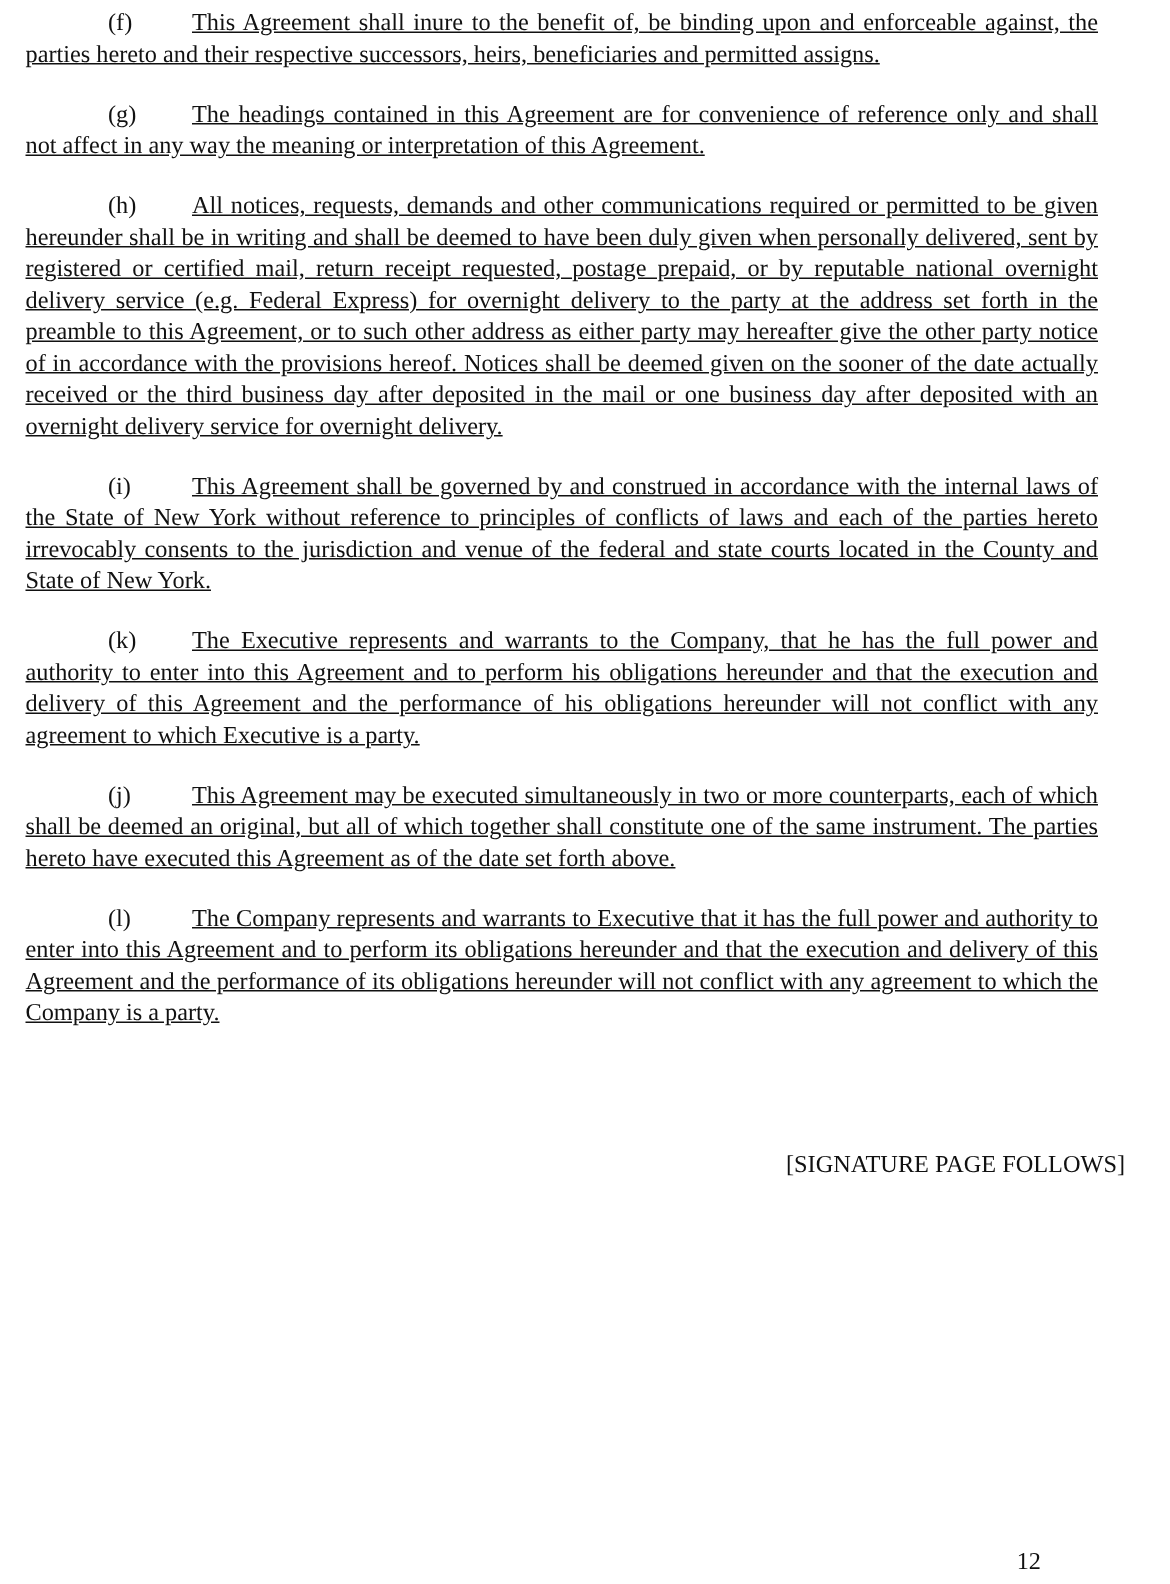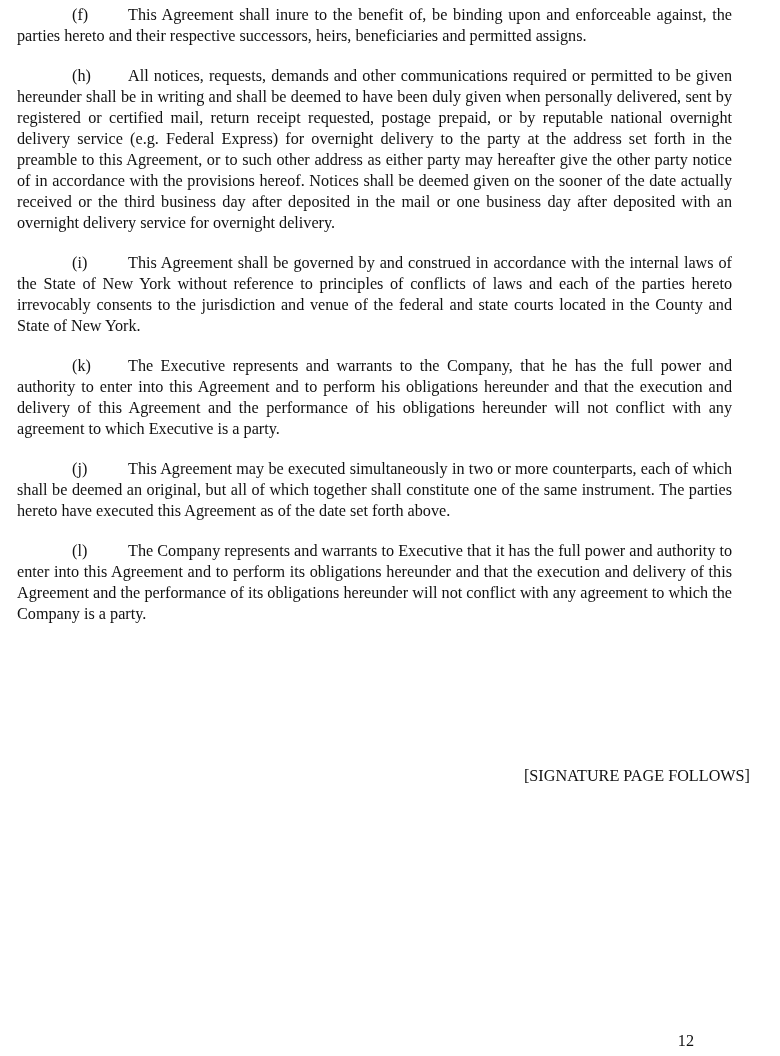--- a/index.html
+++ b/index.html
@@ -8,34 +8,36 @@
     font-family: "Liberation Serif", "DejaVu Serif", serif;
     color: #111111;
   }
   .page { position: absolute; left: 17px; top: 5px; width: 715px; }
   .para {
     font-size: 16.2px;
     line-height: 21px;
     text-align: justify;
     margin: 0 0 19px 0;
     text-indent: 55px;
+    text-decoration: underline;
   }
   .para .label { display: inline-block; width: 56px; text-indent: 0; }
   .centered {
     position: absolute; left: 0; width: 750px; text-align: right;
     font-size: 16.2px; line-height: 21px;
   }
   .sig { top: 766px; }
   .pagenum { top: 1031px; left: 0; width: 694px; }
 </style>
 </head>
 <body>
 
 <div class="page">
   <p class="para"><span class="label">(f)</span><span>This Agreement shall inure to the benefit of, be binding upon and enforceable against, the parties hereto and their respective successors, heirs, beneficiaries and permitted assigns.</span></p>
+  <p class="para"><span class="label">(g)</span><span>The headings contained in this Agreement are for convenience of reference only and shall not affect in any way the meaning or interpretation of this Agreement.</span></p>
   <p class="para"><span class="label">(h)</span><span>All notices, requests, demands and other communications required or permitted to be given hereunder shall be in writing and shall be deemed to have been duly given when personally delivered, sent by registered or certified mail, return receipt requested, postage prepaid, or by reputable national overnight delivery service (e.g. Federal Express) for overnight delivery to the party at the address set forth in the preamble to this Agreement, or to such other address as either party may hereafter give the other party notice of in accordance with the provisions hereof.  Notices shall be deemed given on the sooner of the date actually received or the third business day after deposited in the mail or one business day after deposited with an overnight delivery service for overnight delivery.</span></p>
   <p class="para"><span class="label">(i)</span><span>This Agreement shall be governed by and construed in accordance with the internal laws of the State of New York without reference to principles of conflicts of laws and each of the parties hereto irrevocably consents to the jurisdiction and venue of the federal and state courts located in the County and State of New York.</span></p>
   <p class="para"><span class="label">(k)</span><span>The Executive represents and warrants to the Company, that he has the full power and authority to enter into this Agreement and to perform his obligations hereunder and that the execution and delivery of this Agreement and the performance of his obligations hereunder will not conflict with any agreement to which Executive is a party.</span></p>
   <p class="para"><span class="label">(j)</span><span>This Agreement may be executed simultaneously in two or more counterparts, each of which shall be deemed an original, but all of which together shall constitute one of the same instrument. The parties hereto have executed this Agreement as of the date set forth above.</span></p>
   <p class="para"><span class="label">(l)</span><span>The Company represents and warrants to Executive that it has the full power and authority to enter into this Agreement and to perform its obligations hereunder and that the execution and delivery of this Agreement and the performance of its obligations hereunder will not conflict with any agreement to which the Company is a party.</span></p>
 </div>
 
 <div class="centered sig">[SIGNATURE PAGE FOLLOWS]</div>
 <div class="centered pagenum">12</div>
 

